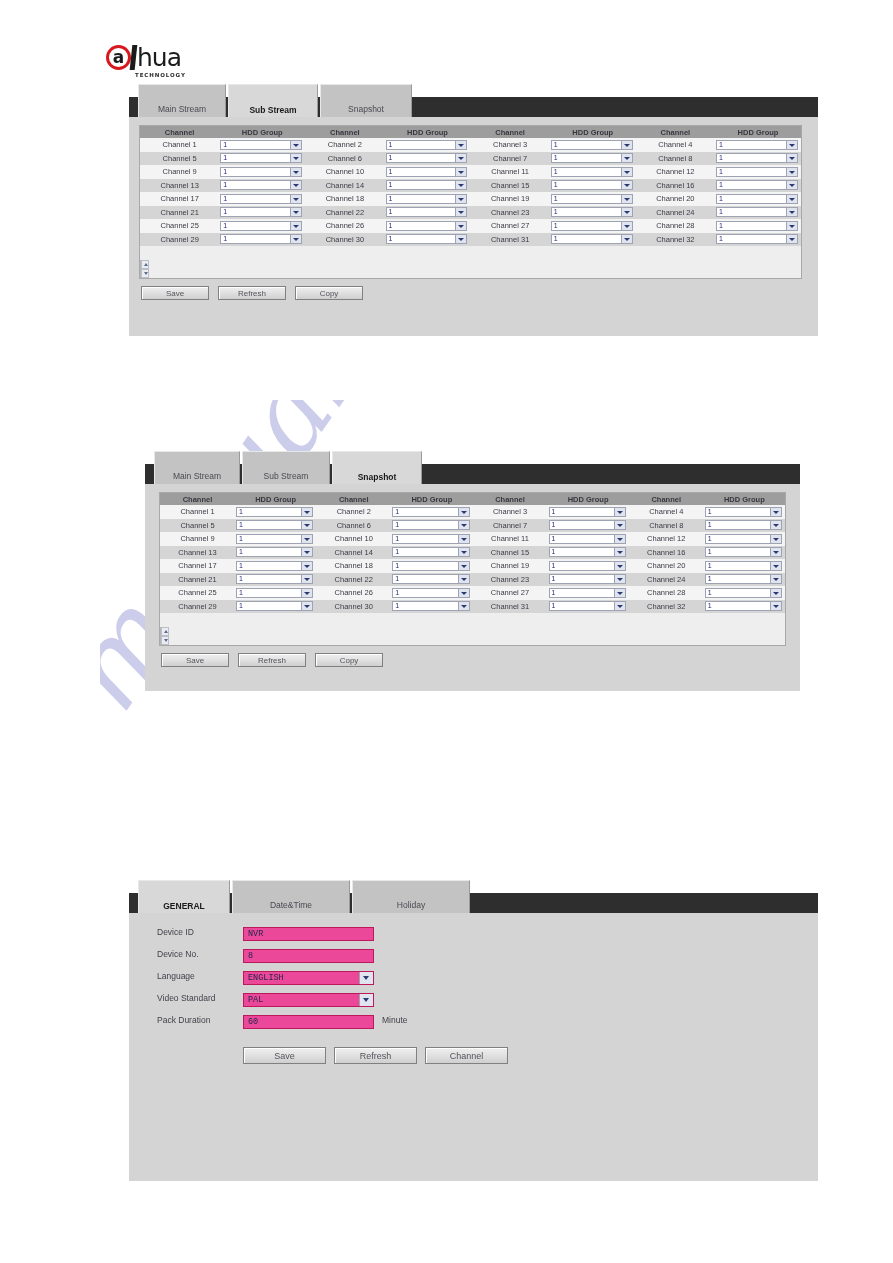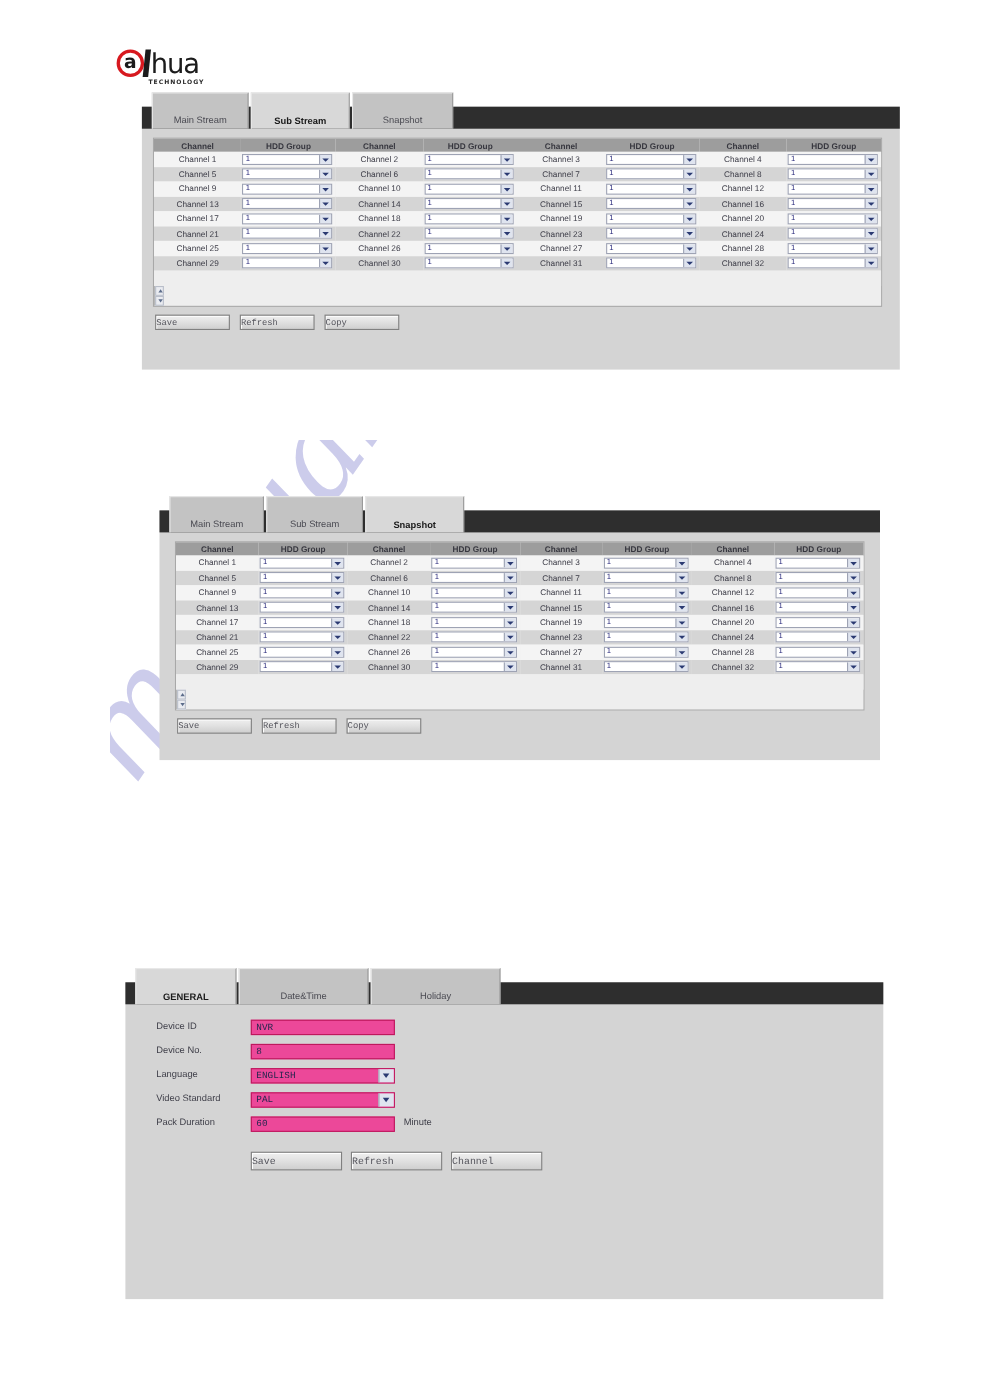--- a/index.html
+++ b/index.html
@@ -255,29 +255,29 @@
   
   .btn-row {
     display: flex;
     margin-top: 7px;
     padding-left: 2px;
   }
   .btn {
     width: 68px;
     height: 14px;
     line-height: 13px;
+    text-align: center;
     font-size: 8px;
     color: #54545c;
     background: linear-gradient(to bottom, #efefef 0%, #e2e2e2 45%, #cfcfcf 100%);
     border: 1px solid #808080;
     box-shadow: inset 1px 1px 0 #ffffff;
     box-sizing: border-box;
     margin-right: 9px;
     cursor: pointer;
-    font-family: Liberation Mono, monospace;
   }
 
   
   .form {
     padding: 14px 0 0 28px;
   }
   .form-row {
     display: flex;
     align-items: flex-start;
     height: 22px;
@@ -935,21 +935,21 @@
       </div>
     </div>
     <div class="btn-row">
       <div class="btn">Save</div>
       <div class="btn">Refresh</div>
       <div class="btn">Copy</div>
     </div>
   </div>
 </div>
 
-<div class="panel" id="panel-2" style="left:114px; top:893px; width:689px; height:288px;">
+<div class="panel" id="panel-2" style="left:129px; top:893px; width:689px; height:288px;">
   <div class="tabbar">
     <div class="tab active" style="width:92px">GENERAL</div>
     <div class="tab" style="width:118px">Date&amp;Time</div>
     <div class="tab" style="width:118px">Holiday</div>
   </div>
   <div class="form">
 
     <div class="form-row">
       <div class="form-label">Device ID</div>
       <div class="form-field">

